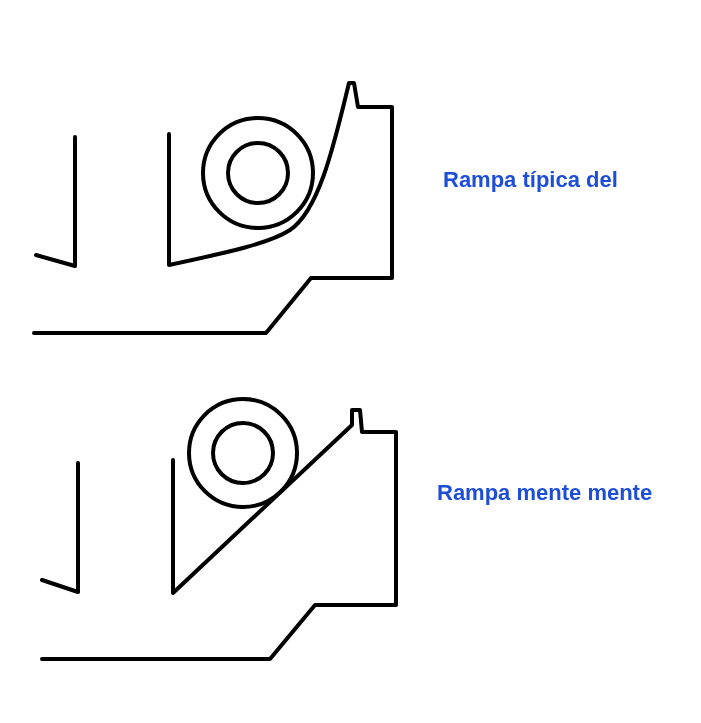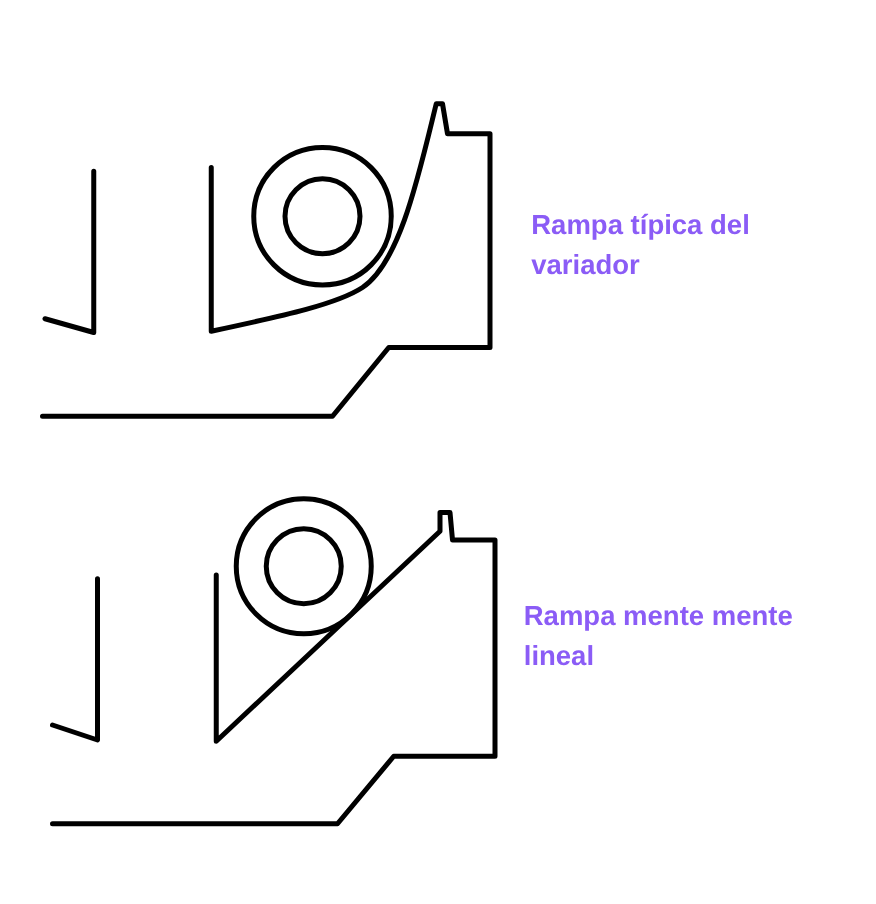--- a/index.html
+++ b/index.html
@@ -4,22 +4,23 @@
 <style>
   html, body { margin: 0; padding: 0; background: #ffffff; }
   body { width: 701px; height: 723px; position: relative; overflow: hidden; }
   svg.diagram { position: absolute; left: 0; top: 0; }
   .label {
     position: absolute;
     font-family: "Liberation Sans", sans-serif;
     font-weight: bold;
     font-size: 22px;
     line-height: 32px;
-    color: #8b5cf6;
+    color: #1d4ed8;
     white-space: nowrap;
+    margin-left: 18px;
   }
 </style>
 </head>
 <body>
 
 <svg class="diagram" width="701" height="723" viewBox="0 0 701 723" xmlns="http://www.w3.org/2000/svg">
   <g fill="none" stroke="#000" stroke-width="4" stroke-linecap="round" stroke-linejoin="round">
 
     <g>
       <polyline points="36,255 75,266 75,137"></polyline>
@@ -32,19 +33,17 @@
       <polyline points="42,580 78,592 78,463"></polyline>
       <polyline points="173,460 173,593 352,425 352,410 360,410 362,432 396,432 396,605 315,605 270,659 42,659"></polyline>
       <circle cx="243" cy="453" r="54"></circle>
       <circle cx="243" cy="453" r="30"></circle>
     </g>
   </g>
 </svg>
 
 <div class="label" style="left:425px; top:164px;">
   <div>Rampa típica del</div>
-  <div>variador</div>
 </div>
 
 <div class="label" style="left:419px; top:477px;">
   <div>Rampa mente mente</div>
-  <div>lineal</div>
 </div>
 
 </body></html>

